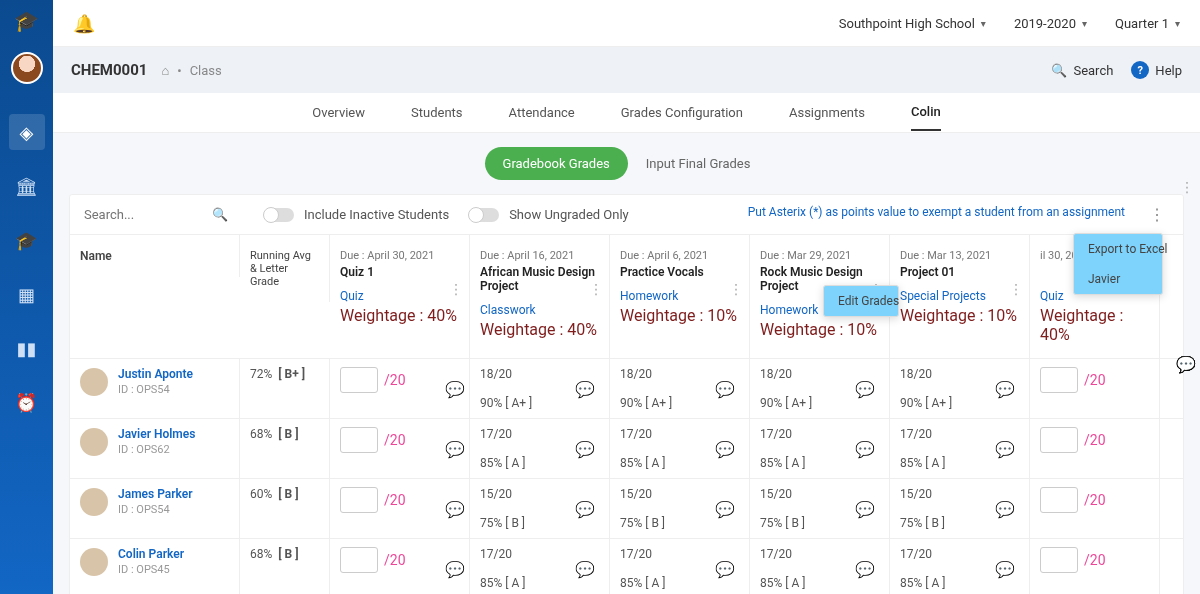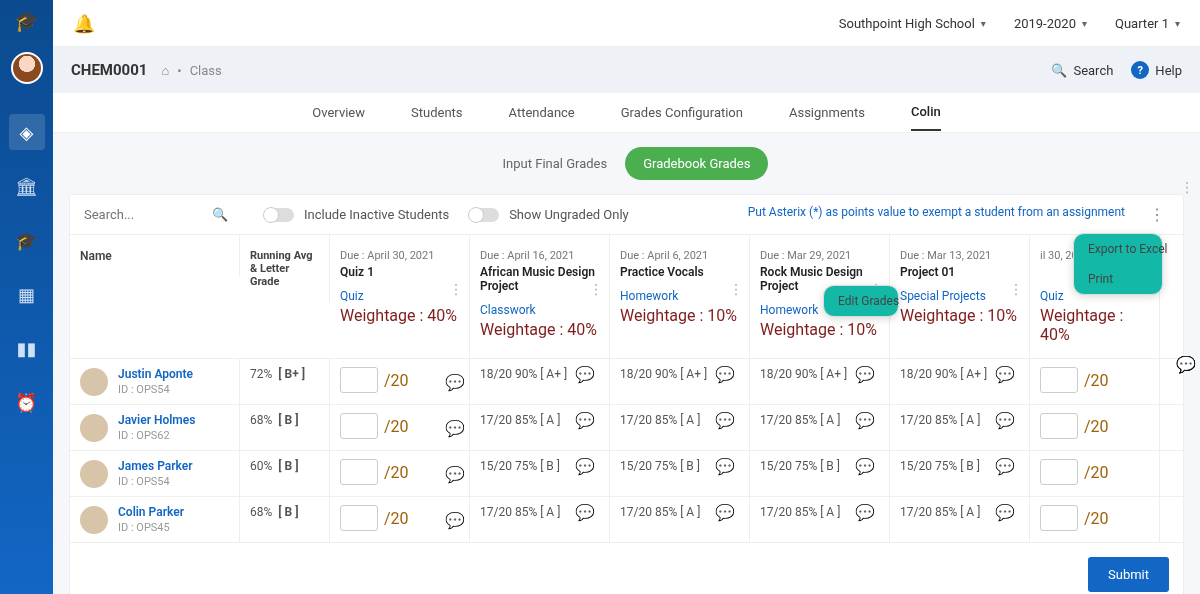--- a/index.html
+++ b/index.html
@@ -51,36 +51,36 @@
 .due{color:#777;font-size:11px;margin-bottom:3px}
 .atitle{font-weight:600;font-size:12px;margin-bottom:10px;color:#222}
 .atype{color:#1266c4;font-size:12px;margin-bottom:3px}
 .aweight{color:#7f1d1d;font-size:16px}
 .kebab-col{position:absolute;right:6px;top:46px;color:#aaa;cursor:pointer;font-size:14px}
 .name-cell{display:flex;align-items:center;gap:10px}
 .stud-av{width:28px;height:28px;border-radius:50%;background:#d8c4a8;flex-shrink:0}
 .stud-name{color:#1266c4;font-weight:600;font-size:12px}
 .stud-id{color:#999;font-size:11px;margin-top:2px}
 .avg-cell{display:flex;align-items:center;gap:6px;color:#555}
-.score-cell{display:flex;flex-direction:row;gap:3px;position:relative}
+.score-cell{display:flex;flex-direction:column;gap:15px;position:relative}
 .pts{color:#555;font-size:12px}
 .pct{color:#555;font-size:12px}
 .bubble{position:absolute;right:4px;top:50%;transform:translateY(-50%);font-size:16px;color:#ccc}
 .bubble.g{color:#4bae4f}
 .input-cell{display:flex;align-items:center;gap:6px}
 .grade-input{width:38px;height:26px;border:1px solid #ccc;border-radius:3px;padding:2px 4px;font-size:12px}
-.slash{color:#a16207;font-size:16px}
-.popup{position:absolute;background:#14b8a6;border:1px solid #ddd;box-shadow:0 2px 8px rgba(0,0,0,0.15);border-radius:11px;z-index:10;font-size:12px}
+.slash{color:#ec4899;font-size:14px}
+.popup{position:absolute;background:#7dd3fc;border:1px solid #ddd;box-shadow:0 2px 8px rgba(0,0,0,0.15);border-radius:3px;z-index:10;font-size:12px}
 .popup-item{padding:8px 14px;cursor:pointer;color:#444;white-space:nowrap}
 .export-menu{right:20px;top:38px;width:90px}
 .edit-menu{position:absolute;right:-10px;top:50px;width:76px;z-index:10}
 .submit-row{display:flex;justify-content:flex-end;padding:14px}
 .submit-btn{background:#1266c4;color:#fff;border:none;padding:10px 20px;border-radius:3px;font-size:13px;cursor:pointer}
 .hdr-name{font-weight:600;color:#333;display:flex;align-items:center;height:100%}
-.hdr-avg{font-weight:700;color:#333;font-size:11px;display:flex;align-items:center;height:100%}
+.hdr-avg{font-weight:400;color:#333;font-size:11px;display:flex;align-items:center;height:100%}
 </style>
 </head>
 <body>
 
 <div class="app">
   <div class="sidebar">
     <div class="logo">🎓</div>
     <div class="avatar"></div>
     <div class="nav-icons">
       <div class="nav-icon active">◈</div>
@@ -130,43 +130,43 @@
         <div class="tab">Overview</div>
         <div class="tab">Students</div>
         <div class="tab">Attendance</div>
         <div class="tab">Grades Configuration</div>
         <div class="tab">Assignments</div>
         <div class="tab active">Colin</div>
       </div>
 
     <div class="content">
       <div class="pill-row">
+        <div class="pill active">Gradebook Grades</div>
         <div class="pill inactive">Input Final Grades</div>
-        <div class="pill active">Gradebook Grades</div>
       </div>
 
       <div class="panel">
         <div class="toolbar">
           <div class="search-wrap">
             <input class="search-input" placeholder="Search..." style="">
             <span>🔍</span>
           </div>
           <div class="tog-wrap">
               <div class="toggle"></div>
               <span>Include Inactive Students</span>
             </div>
           <div class="tog-wrap">
               <div class="toggle"></div>
               <span>Show Ungraded Only</span>
             </div>
           <span class="hint">Put Asterix (*) as points value to exempt a student from an assignment</span>
           <span class="kebab">⋮</span>
           <div class="popup export-menu">
             <div class="popup-item">Export to Excel</div>
-            <div class="popup-item">Print</div>
+            <div class="popup-item">Javier</div>
           </div>
         </div>
 
         <div class="grid" id="grid">
             <div class="row hdr">
               <div class="cell c-name hdr-name">Name</div>
               <div class="cell c-avg hdr-avg">Running Avg &amp; Letter Grade</div>
               <div class="cell c-assign">
                 <div class="due">Due : April 30, 2021</div>
                 <div class="atitle">Quiz 1</div>

